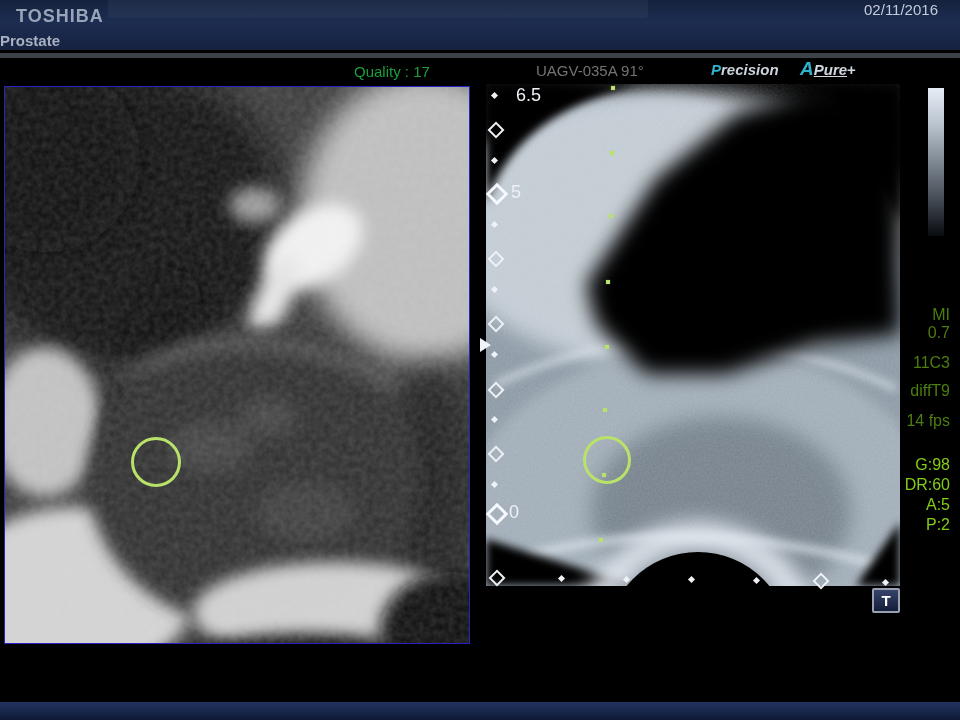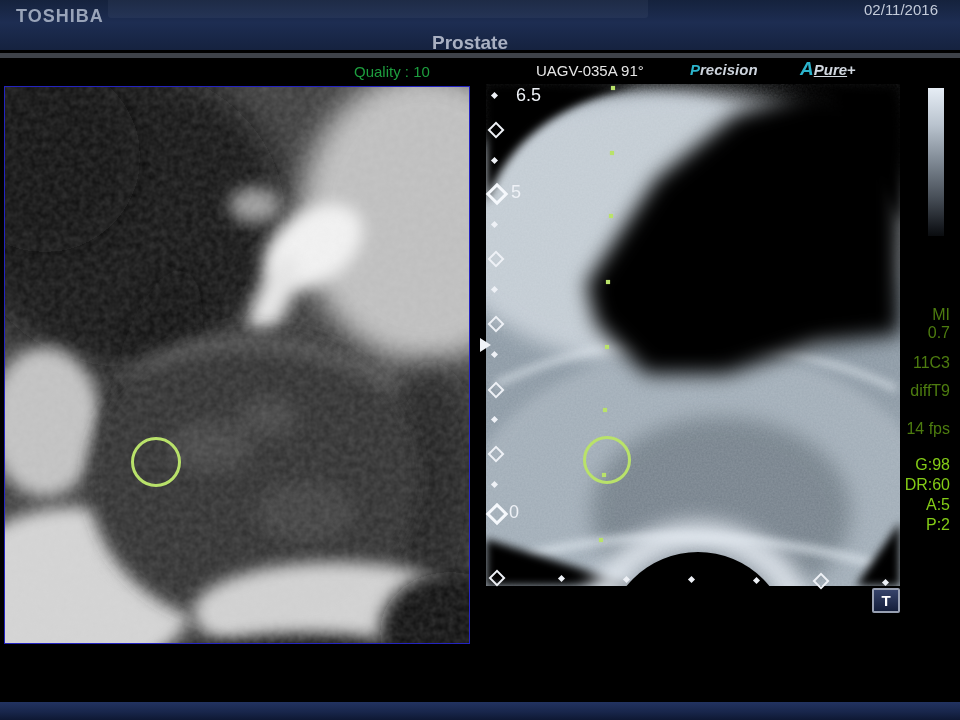--- a/index.html
+++ b/index.html
@@ -7,27 +7,27 @@
        font-family:"Liberation Sans",sans-serif;-webkit-font-smoothing:antialiased;}
   .abs{position:absolute;}
 
   
   .header{left:0;top:0;width:960px;height:50px;
           background:linear-gradient(180deg,#15223d 0%,#1d2d52 45%,#15223f 100%);}
   .header-inset{left:108px;top:0;width:540px;height:18px;
                 background:rgba(160,175,205,0.07);border-radius:0 0 3px 3px;}
   .brand{left:16px;top:6px;font-size:18px;font-weight:bold;color:#99a4b9;letter-spacing:1px;}
   .date{right:22px;top:1px;font-size:15px;color:#c3cbd9;}
-  .exam{left:0;top:32px;width:940px;text-align:center;font-size:19px;font-weight:bold;color:#a9b0c2;}
+  .exam{left:0;top:32px;width:940px;font-size:15px;font-weight:bold;color:#a9b0c2;}
   .separator{left:0;top:53px;width:960px;height:5px;background:#3e4249;}
 
   
   .quality{left:354px;top:63px;font-size:15px;color:#1d9e3e;}
-  .probe-id{left:536px;top:62px;font-size:15px;color:#e5e5e5;}
-  .precision{left:690px;top:61px;font-size:15px;font-style:italic;font-weight:bold;color:#ccd3dc;}
+  .probe-id{left:536px;top:62px;font-size:15px;color:#737373;}
+  .precision{left:711px;top:61px;font-size:15px;font-style:italic;font-weight:bold;color:#ccd3dc;}
   .cyan{color:#2cb4cc;}
   .apure{left:800px;top:58px;font-style:italic;font-weight:bold;color:#d2d8e0;}
   .apure .a{font-size:19px;}
   .apure .rest{font-size:15px;text-decoration:underline;}
   .apure .plus{font-size:15px;font-style:normal;}
 
   
   .mri{left:4px;top:86px;width:464px;height:556px;border:1px solid #2424c0;background:#000;}
   .mri svg{display:block;width:464px;height:556px;}
   .target-circle{border:3px solid #b9e26a;border-radius:50%;background:transparent;}
@@ -47,21 +47,21 @@
   .focus-arrow{left:480px;top:338px;width:0;height:0;
                border-left:11px solid #f0f3f7;border-top:7px solid transparent;border-bottom:7px solid transparent;}
 
   .graybar{left:928px;top:88px;width:16px;height:148px;
            background:linear-gradient(180deg,#e6edf5 0%,#b9c3ce 25%,#7e8893 50%,#454c55 75%,#14171c 95%,#0a0c0f 100%);}
 
   
   .params-top{left:840px;top:306px;width:110px;text-align:right;color:#4d7c0f;font-size:16px;line-height:18px;}
   .params-top .g1{margin-top:12px;}
   .params-top .g2{margin-top:10px;}
-  .params-top .g3{margin-top:20px;}
+  .params-top .g3{margin-top:12px;}
   .params-bottom{left:840px;top:455px;width:110px;text-align:right;color:#84cc16;font-size:16px;line-height:20px;}
 
   
   .needle-dot{width:4px;height:4px;background:#b9e26a;box-shadow:0 0 1px #b9e26a;}
 
   
   .t-btn{left:872px;top:588px;width:24px;height:21px;border:2px solid #98a0b2;border-radius:2px;
          background:linear-gradient(180deg,#36436a 0%,#141e3a 100%);
          color:#fff;font-size:15px;font-weight:bold;text-align:center;line-height:21px;cursor:pointer;}
 
@@ -72,21 +72,21 @@
 <body>
 
 <div class="abs header">
   <div class="abs header-inset"></div>
   <div class="abs brand">TOSHIBA</div>
   <div class="abs date">02/11/2016</div>
   <div class="abs exam">Prostate</div>
 </div>
 <div class="abs separator"></div>
 
-<div class="abs quality">Quality : 10</div>
+<div class="abs quality">Quality : 17</div>
 <div class="abs probe-id">UAGV-035A 91°</div>
 <div class="abs precision"><span class="cyan">P</span><span>recision</span></div>
 <div class="abs apure"><span class="a cyan">A</span><span class="rest">Pure</span><span class="plus">+</span></div>
 
 <div class="abs mri">
   <svg viewBox="0 0 464 556" preserveAspectRatio="none">
     <defs>
       <filter id="mb8" x="-40%" y="-40%" width="180%" height="180%">
           <feGaussianBlur stdDeviation="8"></feGaussianBlur>
         </filter>

